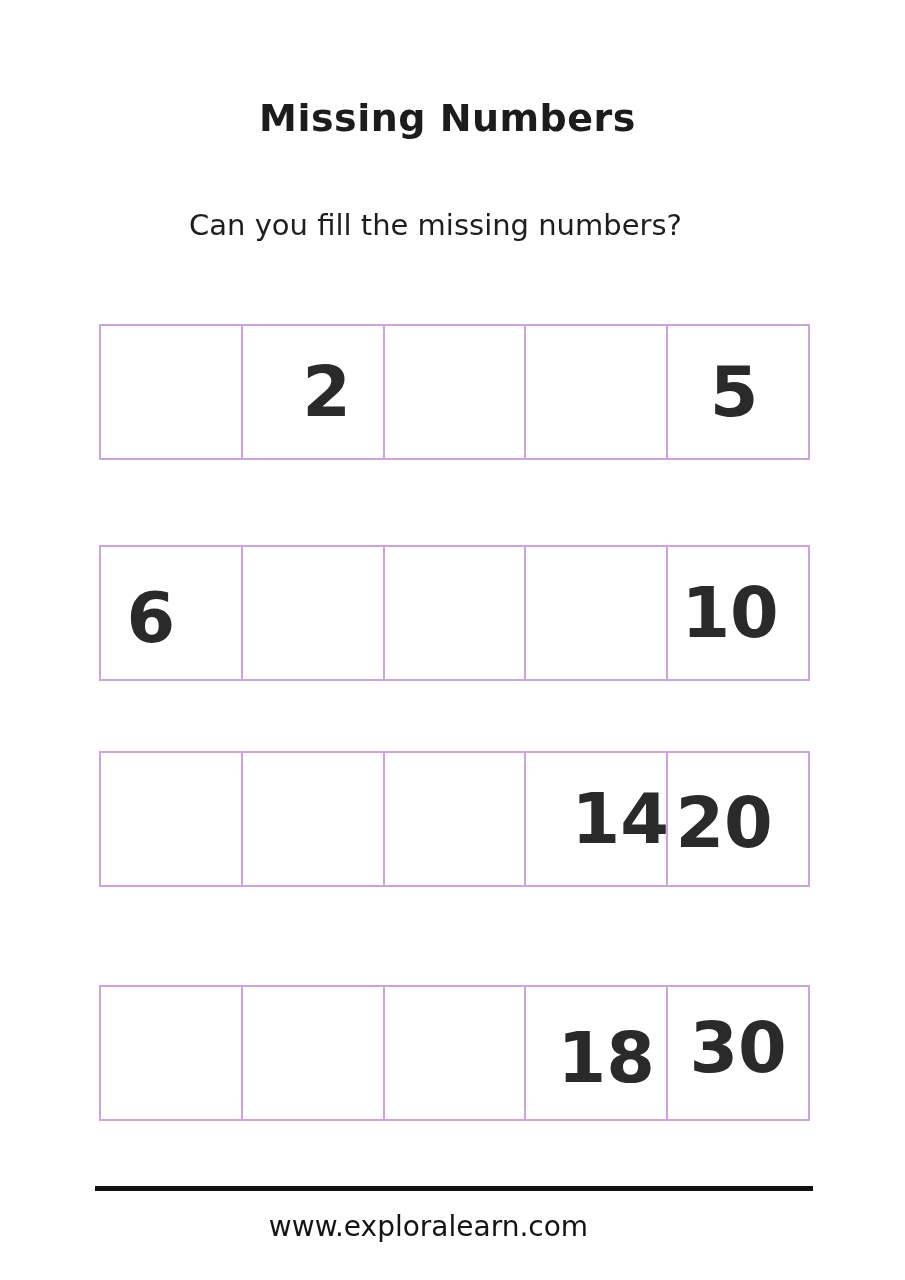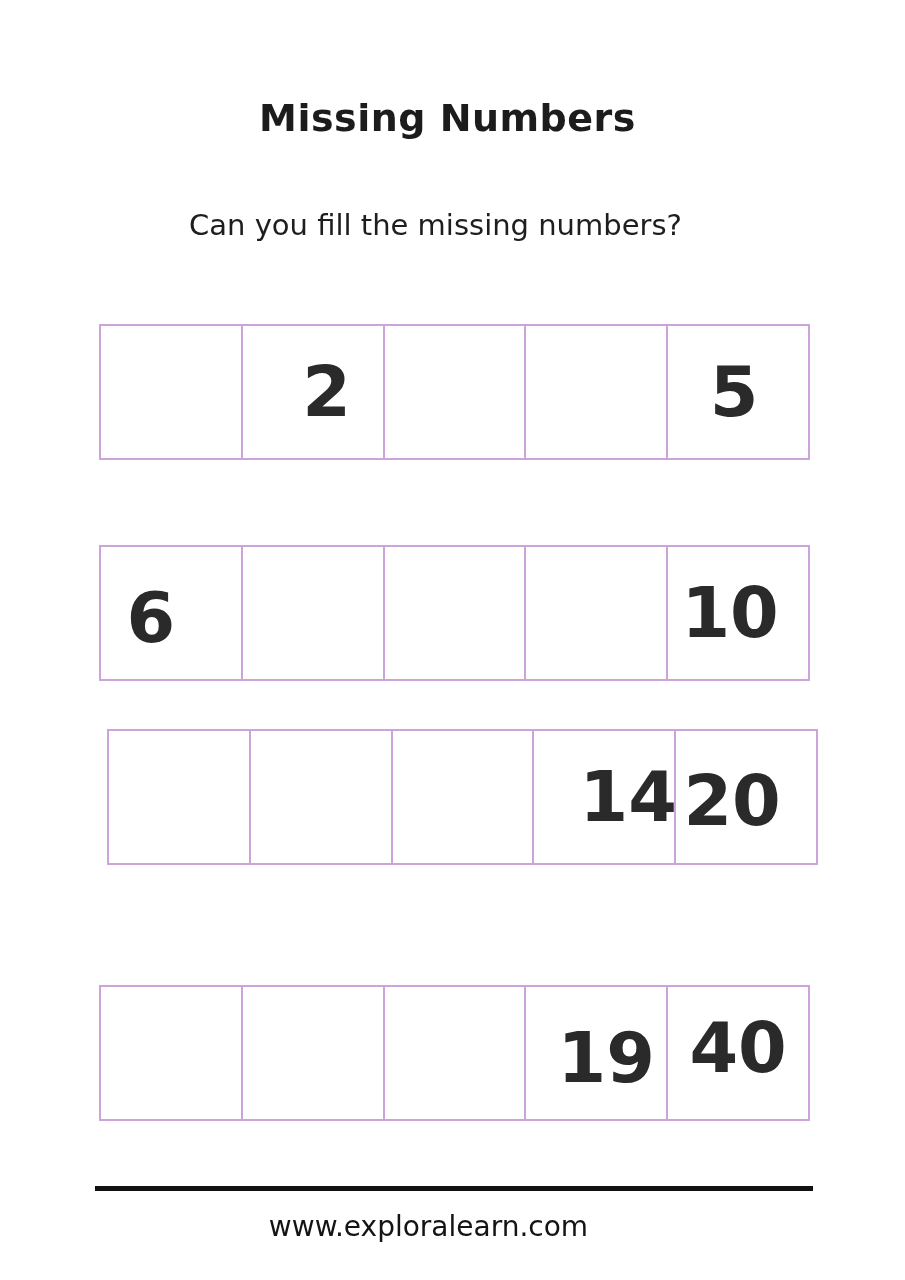--- a/index.html
+++ b/index.html
@@ -47,21 +47,21 @@
     position: absolute;
     left: 99px;
     width: 711px;
     height: 136px;
     border: 2px solid var(--cell-border);
     display: flex;
     background: var(--background);
   }
   .row-1 { top: 324px; }
   .row-2 { top: 545px; }
-  .row-3 { top: 729px; margin-left: 8px; }
+  .row-3 { top: 751px; }
   .row-4 { top: 985px; }
 
   .number-cell {
     flex: 1 1 0;
     border-left: 2px solid var(--cell-border);
     display: flex;
     align-items: center;
     justify-content: center;
     overflow: visible;
   }
@@ -170,22 +170,22 @@
   <div class="number-cell">
       <span class="cell-number"></span>
     </div>
   <div class="number-cell">
       <span class="cell-number"></span>
     </div>
   <div class="number-cell">
       <span class="cell-number"></span>
     </div>
   <div class="number-cell">
-      <span class="cell-number">19</span>
+      <span class="cell-number">18</span>
     </div>
   <div class="number-cell">
-      <span class="cell-number">40</span>
+      <span class="cell-number">30</span>
     </div>
 </div>
 
 <div class="footer-divider"></div>
 
 <div class="footer-url">www.exploralearn.com</div>
 
 </body></html>

